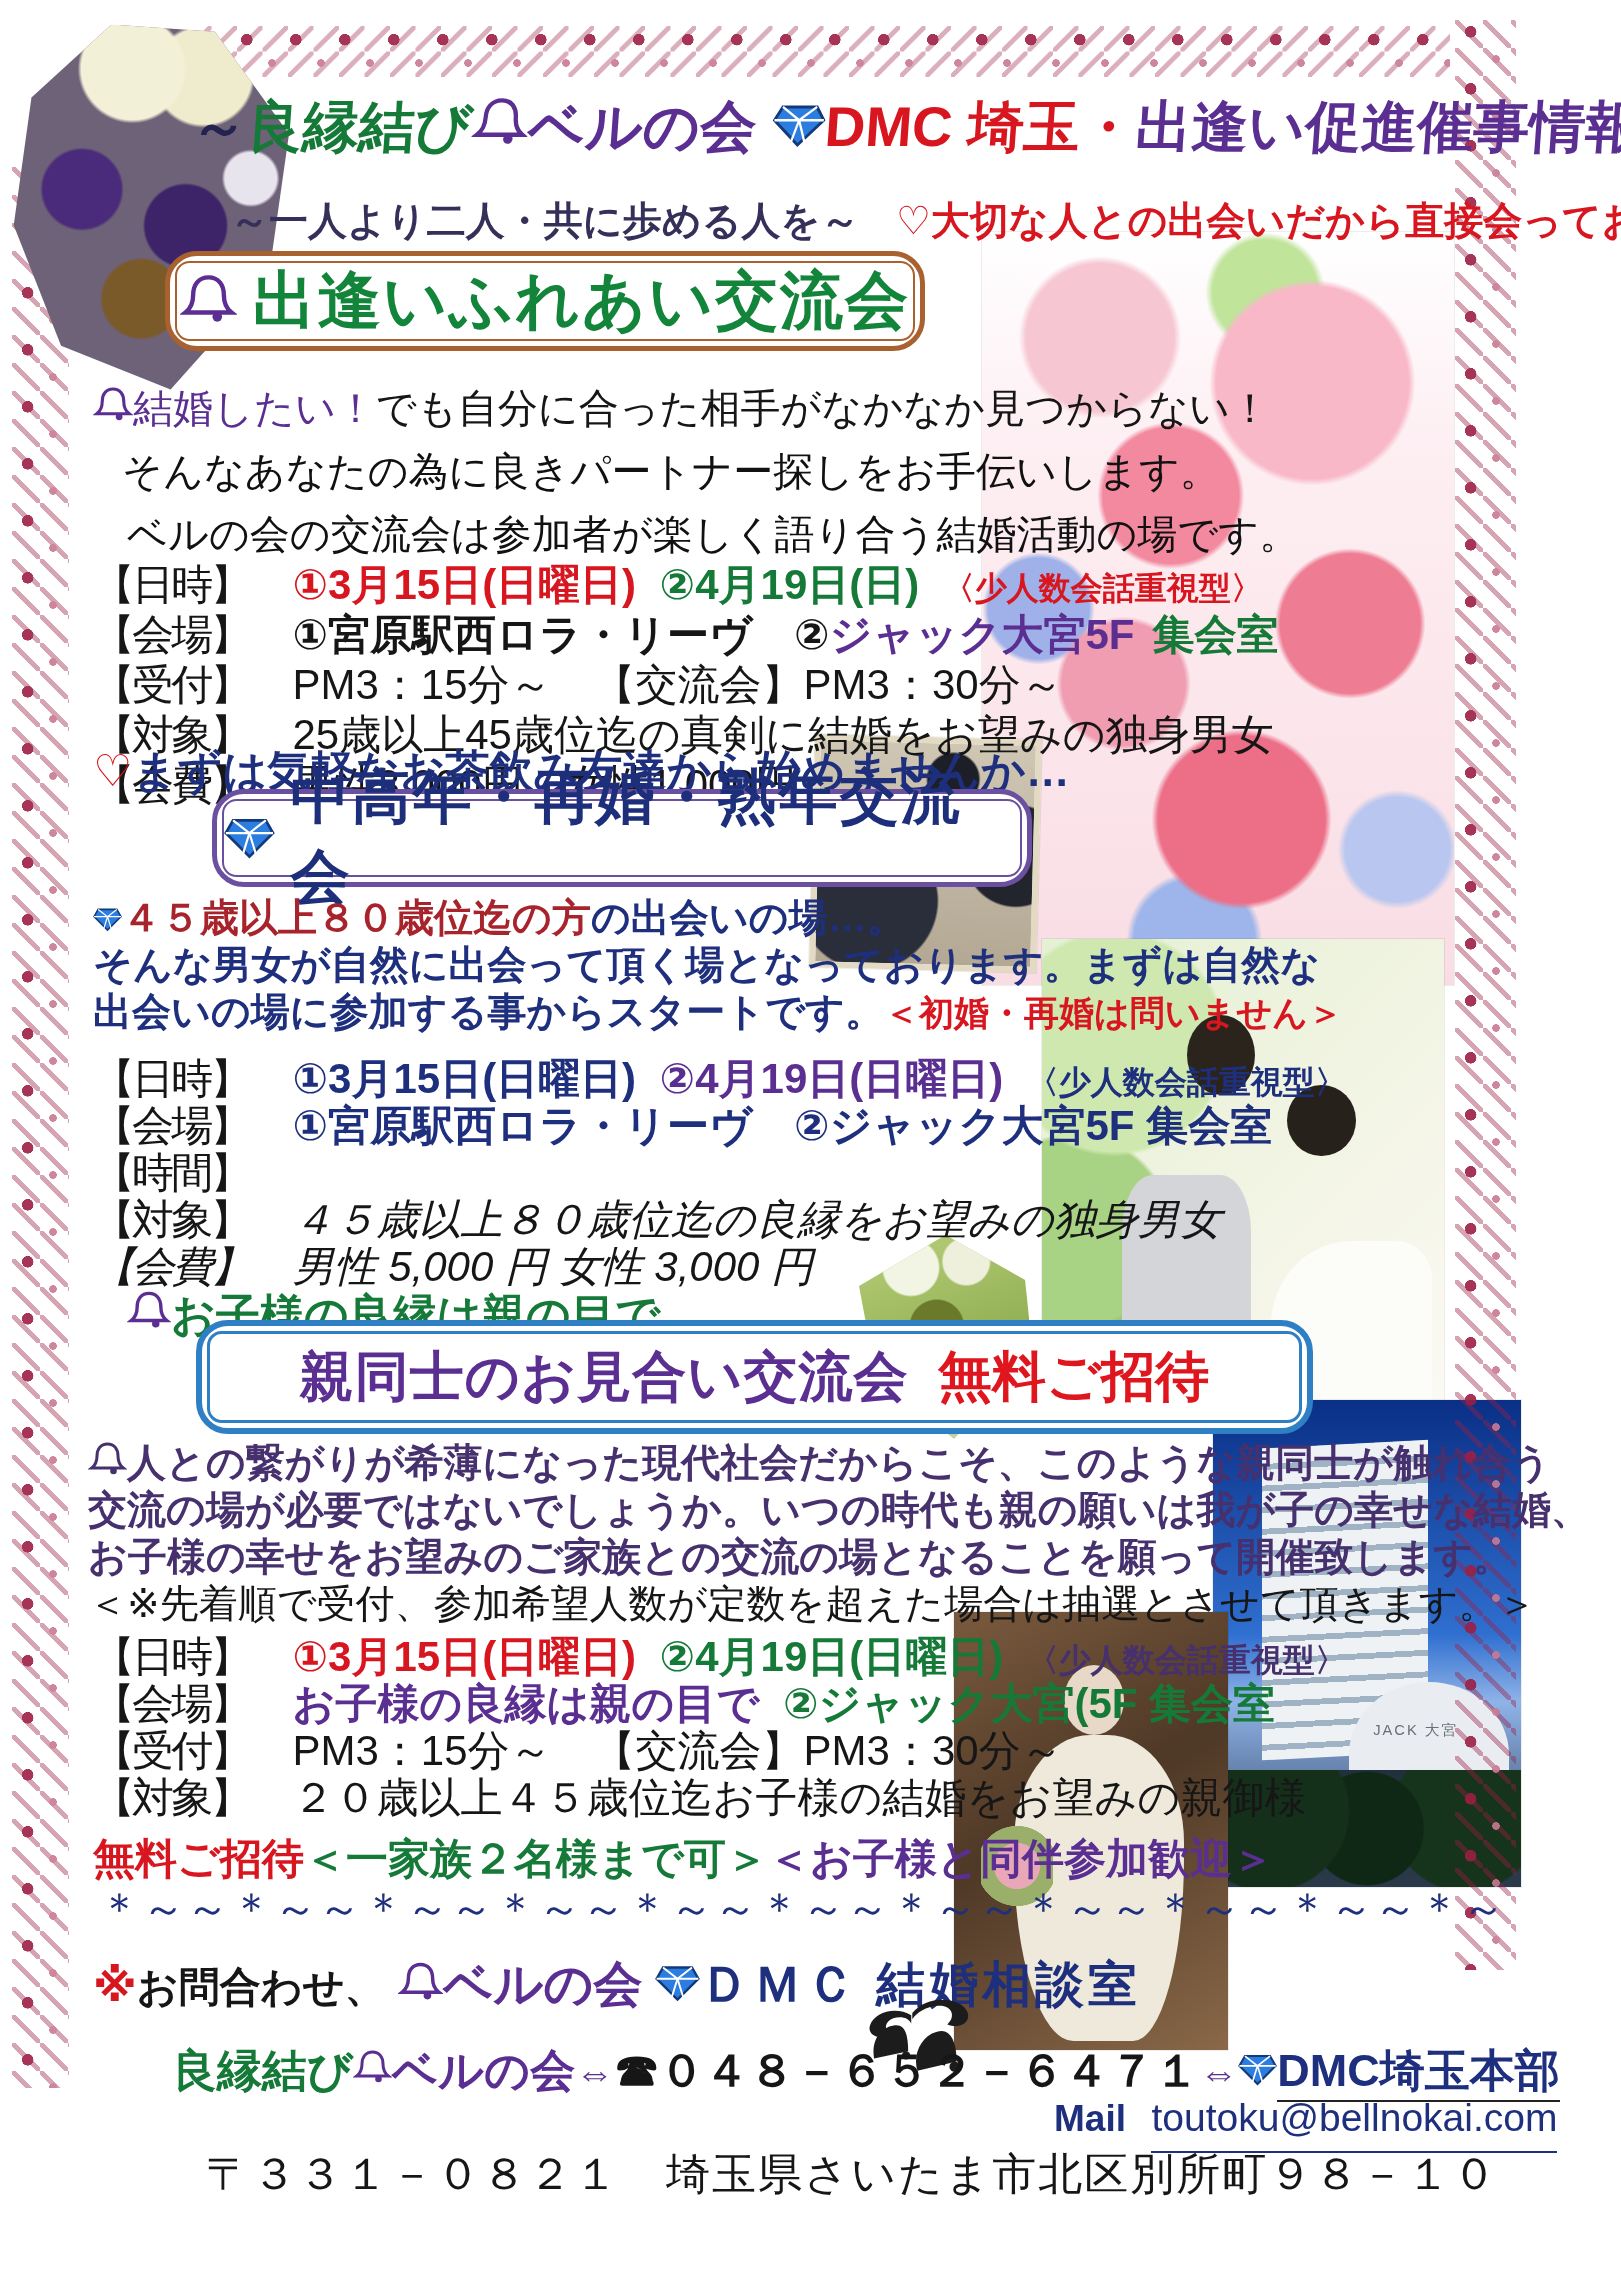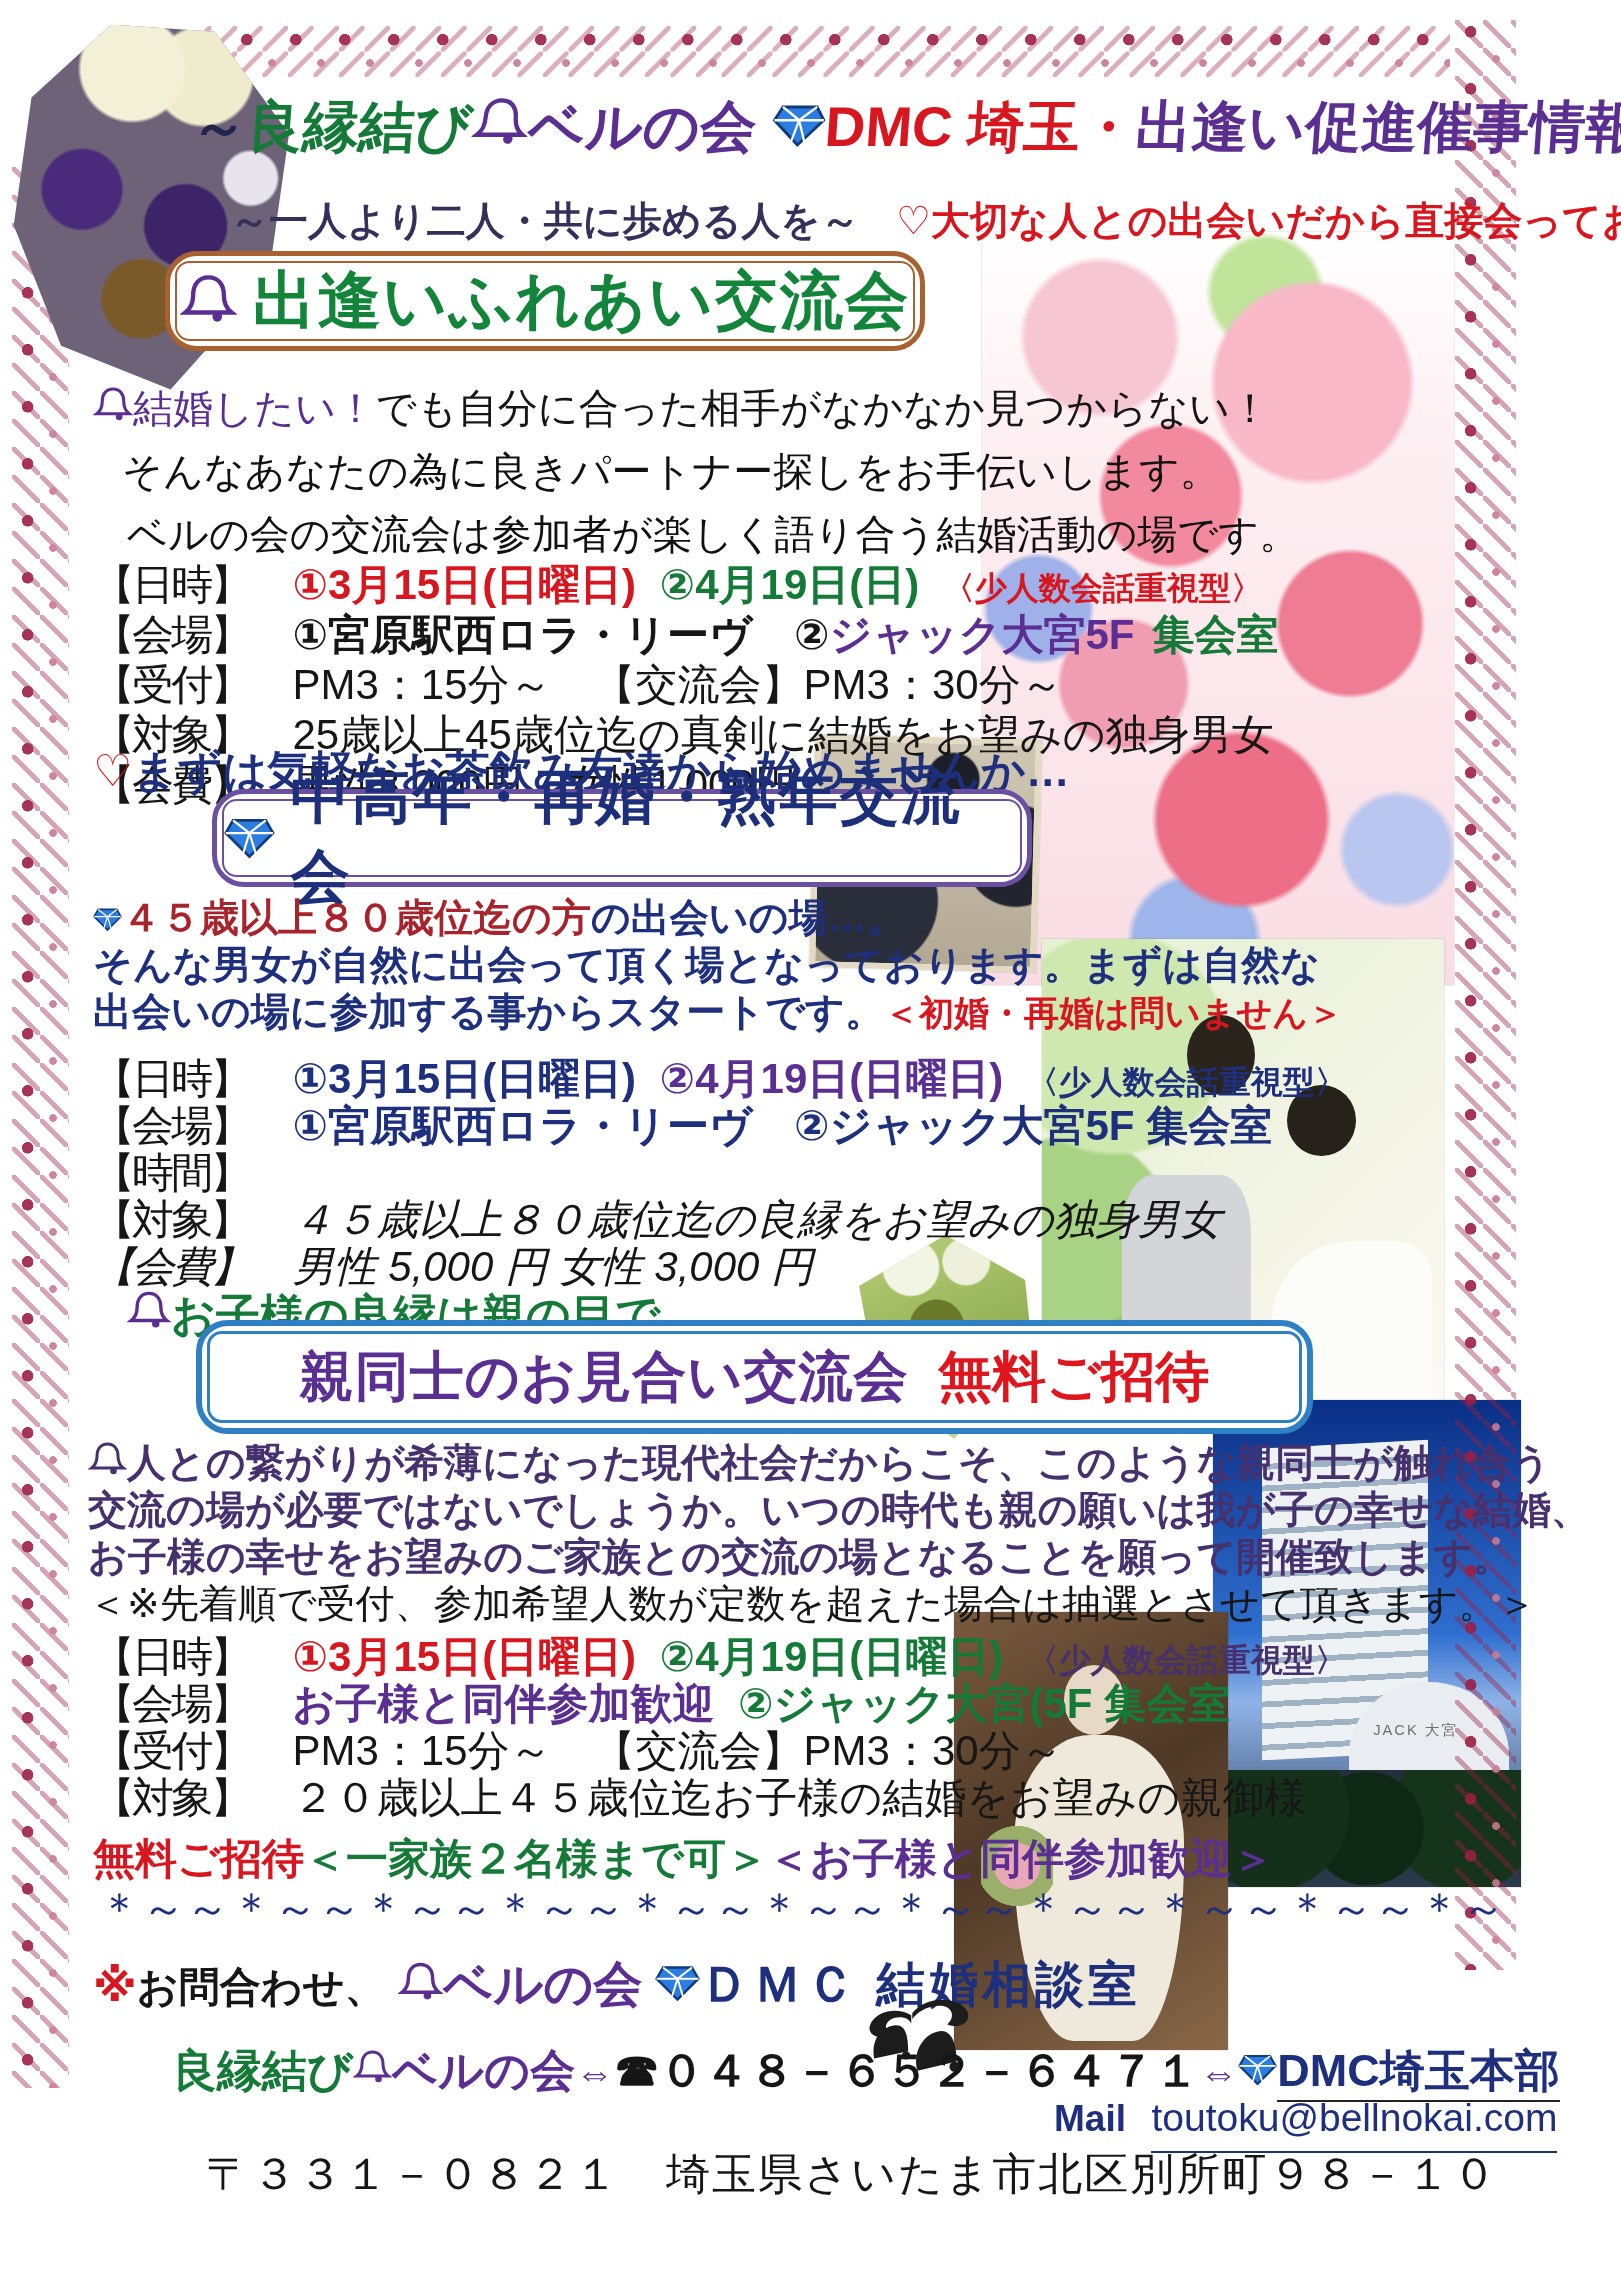--- a/index.html
+++ b/index.html
@@ -302,21 +302,21 @@
   <div class="drows" style="left:93px;top:1629px">
     <div class="drow" style="height:47px">
       <span class="dlabel">【日時】</span>
       <span class="dparts b">
         <span class="c-red">①3月15日(日曜日)</span><span class="c-green">②4月19日(日曜日)</span><span class="c-dkpurple sm">〈少人数会話重視型〉</span>
       </span>
     </div>
     <div class="drow" style="height:47px">
       <span class="dlabel">【会場】</span>
       <span class="dparts b">
-        <span class="c-purple">お子様と同伴参加歓迎</span><span class="c-green">②ジャック大宮(5F 集会室</span>
+        <span class="c-purple">お子様の良縁は親の目で</span><span class="c-green">②ジャック大宮(5F 集会室</span>
       </span>
     </div>
     <div class="drow" style="height:47px">
       <span class="dlabel">【受付】</span>
       <span class="dparts c-black">PM3：15分～　【交流会】PM3：30分～</span>
     </div>
     <div class="drow" style="height:47px">
       <span class="dlabel">【対象】</span>
       <span class="dparts c-black">２０歳以上４５歳位迄お子様の結婚をお望みの親御様</span>
     </div>

